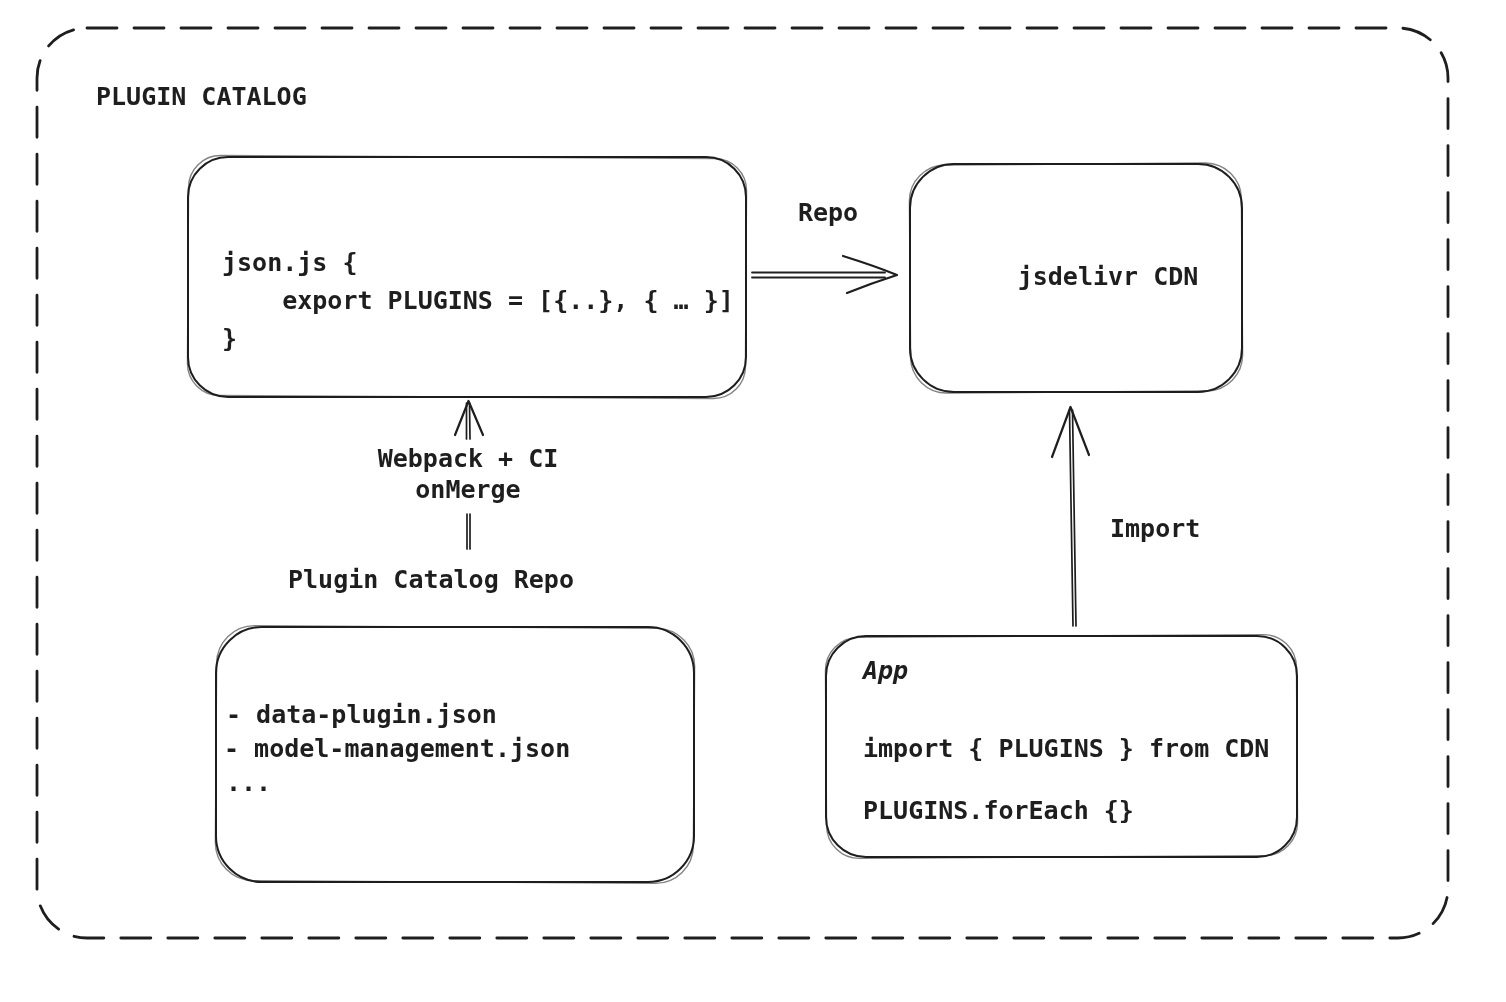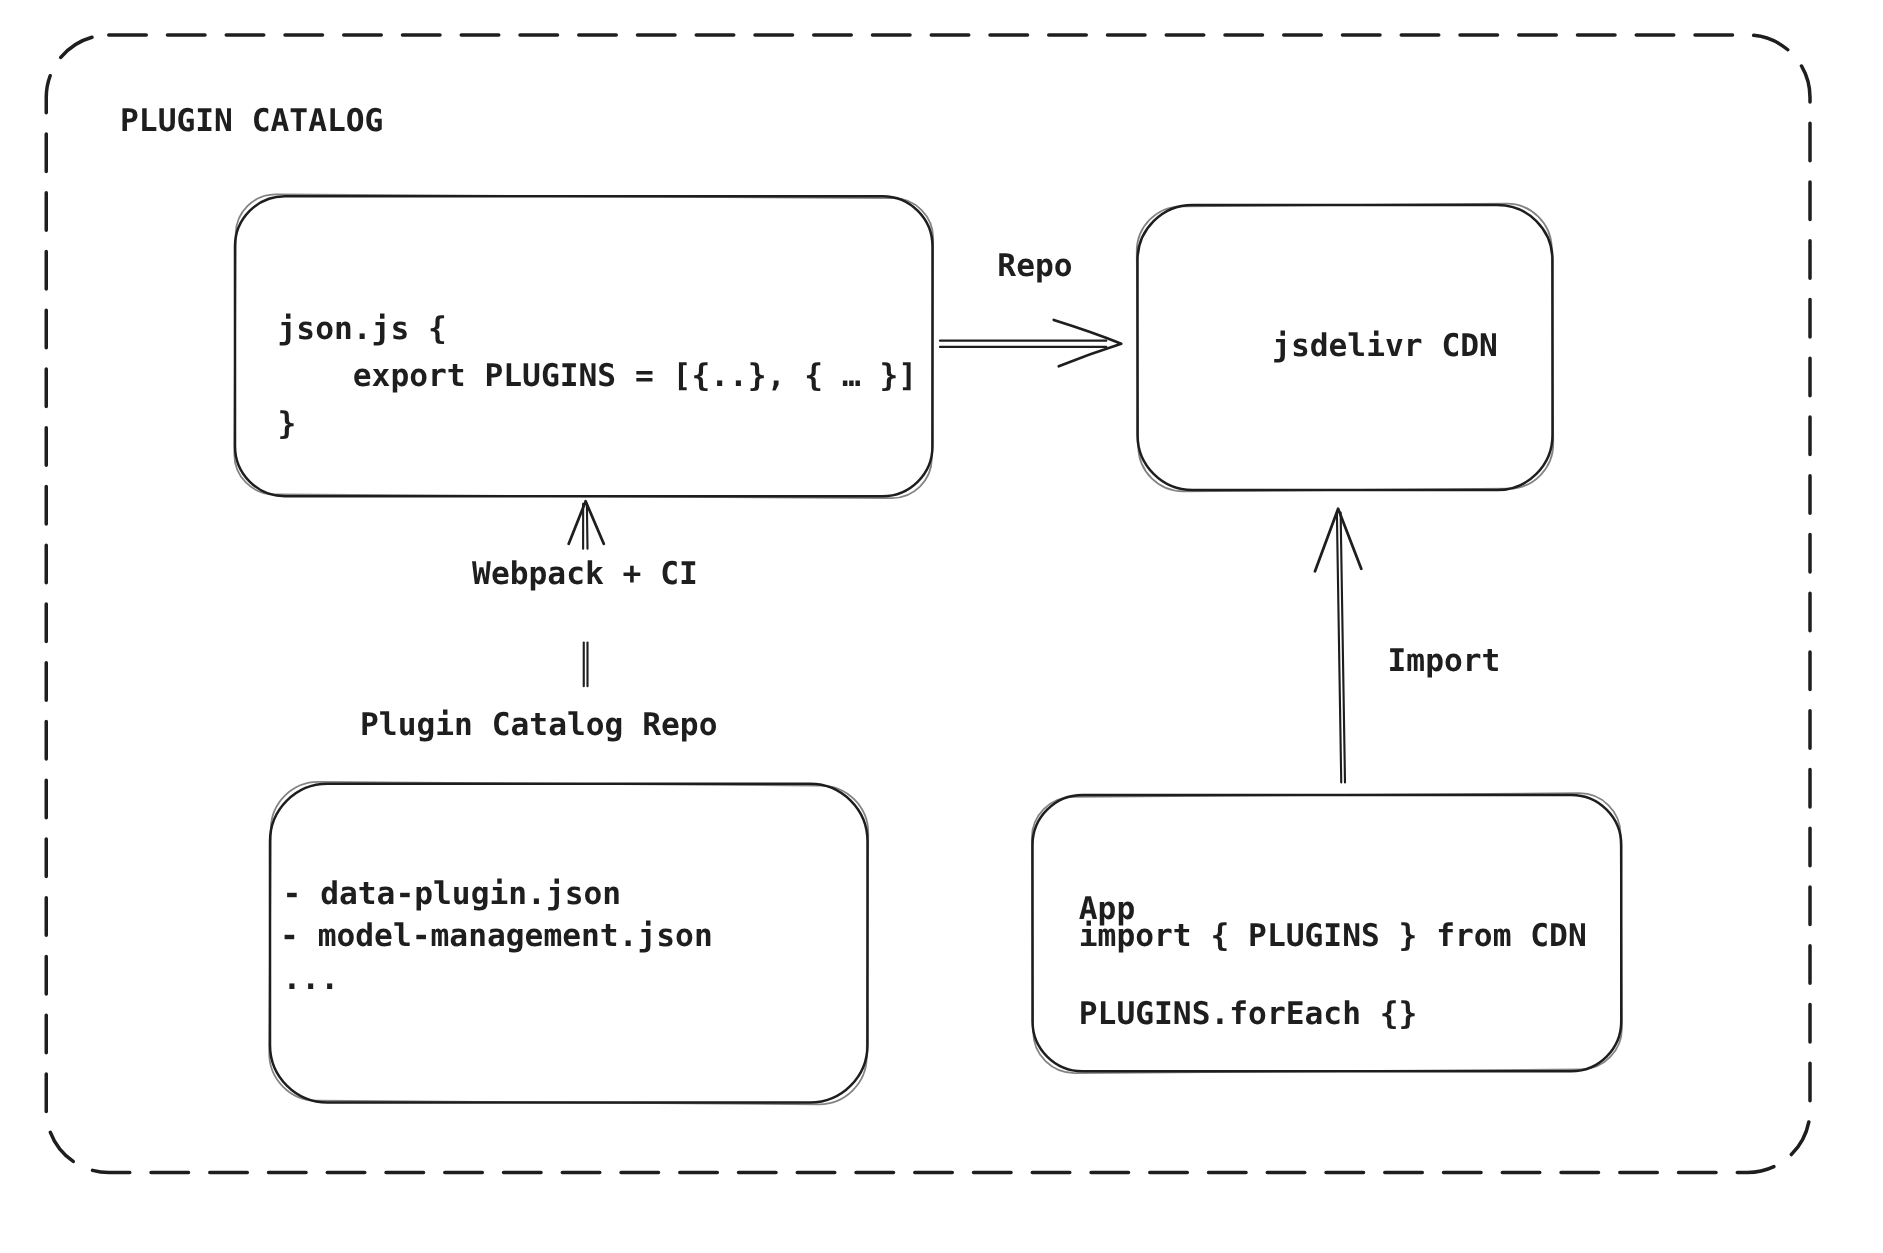--- a/index.html
+++ b/index.html
@@ -59,25 +59,26 @@
 
   <div class="txt" style="left:222px; top:248px;">json.js {</div>
   <div class="txt" style="left:222px; top:286px;">    export PLUGINS = [{..}, { … }]</div>
   <div class="txt" style="left:222px; top:324px;">}</div>
 
   <div class="txt center" style="left:752px; top:198px; width:152px;">Repo</div>
 
   <div class="txt center" style="left:910px; top:262px; width:396px;">jsdelivr CDN</div>
 
   <div class="txt center" style="left:330px; top:444px; width:276px;">Webpack + CI</div>
+  <div class="txt center" style="left:330px; top:475px; width:276px;">onMerge</div>
 
   <div class="txt" style="left:288px; top:565px;">Plugin Catalog Repo</div>
   <div class="txt" style="left:226px; top:700px;">- data-plugin.json</div>
   <div class="txt" style="left:224px; top:734px;">- model-management.json</div>
   <div class="txt" style="left:226px; top:768px;">...</div>
 
-  <div class="txt" style="left:863px; top:712px;">App</div>
+  <div class="txt" style="left:863px; top:656px;font-style:italic;">App</div>
   <div class="txt" style="left:863px; top:734px;">import { PLUGINS } from CDN</div>
   <div class="txt" style="left:863px; top:796px;text-align:center;">PLUGINS.forEach {}</div>
 
   <div class="txt" style="left:1110px; top:514px;">Import</div>
 
 </div>
 
 </body></html>

